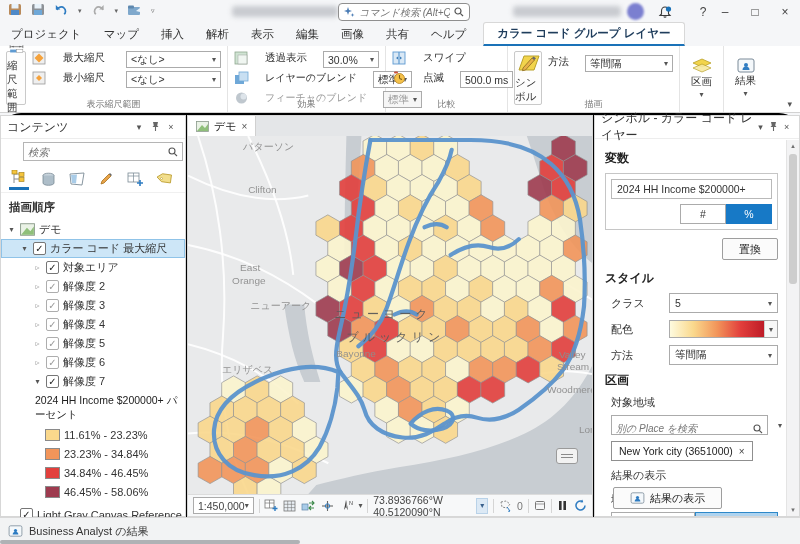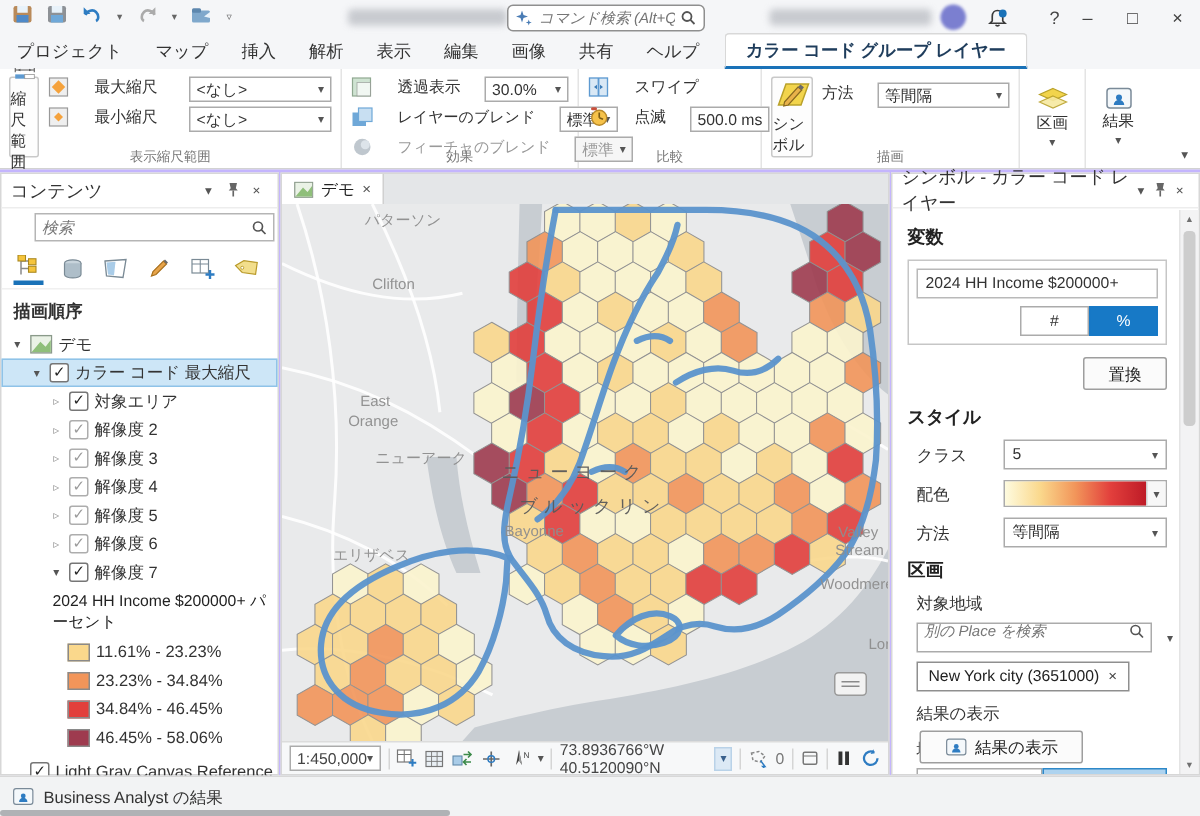--- a/index.html
+++ b/index.html
@@ -33,21 +33,21 @@
   .rsel .dd { font-size:8px; color:#555; margin-left:4px; }
   .rsel.dis { color:#9a9a9a; background:#F6F6F6; }
   .rbig { width:50px; height:54px; border:1px solid #C9C9C9; border-radius:2px; background:#FDFDFD; display:flex; flex-direction:column; align-items:center; justify-content:center; gap:3px; font-size:10.5px; margin-right:6px; }
   .rtall { width:37px; height:54px; display:flex; flex-direction:column; align-items:center; justify-content:center; gap:1px; font-size:10.5px; border:1px solid transparent; }
   .rtall .dd { font-size:8px; color:#555; }
   .ribbon-collapse { position:absolute; right:8px; bottom:3px; font-size:9px; color:#555; }
   .micon { width:15px; height:14px; display:inline-block; flex:none; }
   .spin { display:inline-flex; flex-direction:column; font-size:6px; line-height:5px; color:#555; margin-left:2px; }
 
   
-  .main { position:absolute; top:113px; left:0; right:0; bottom:27px; background:#c4b5fd; }
+  .main { position:absolute; top:113px; left:0; right:0; bottom:27px; background:#000000;border-radius:21px; }
   .panel { position:absolute; top:2px; bottom:0; background:#fff; border:1px solid #D7D7D7; }
   .panel-hdr { height:23px; display:flex; align-items:center; padding:0 6px; font-size:12px; color:#333; border-bottom:1px solid #EDEDED; }
   .panel-hdr .sp { flex:1; }
   .ph-ico { width:16px; text-align:center; color:#555; font-size:9px; }
   .left-panel { left:0; width:186px; }
   .right-panel { right:0; width:206px; }
 
   
   .csearch { display:flex; align-items:center; gap:16px; padding:3px 6px; }
   .csearch .box { flex:1; height:19px; border:1px solid #B5B5B5; display:flex; align-items:center; padding:0 4px; gap:3px; }
@@ -97,21 +97,21 @@
   .btn { border:1px solid #9E9E9E; background:#FBFBFB; height:22px; padding:0 16px; display:inline-flex; align-items:center; gap:5px; font-size:11px; color:#222; border-radius:2px;margin-left:10px; }
   .frow { display:flex; align-items:center; margin:0 0 7px 6px; gap:6px; }
   .frow .fl { width:52px; font-size:11px; color:#333; flex:none; }
   .fctl { flex:1; height:20px; border:1px solid #ABABAB; background:#fff; display:flex; align-items:center; justify-content:space-between; padding:0 5px; font-size:10.5px; }
   .fctl .dd, .dd { font-size:8px; color:#555; }
   .ramp { flex:1; height:18px; border:1px solid #ABABAB; display:flex; align-items:stretch; }
   .rampbar { flex:1; background:linear-gradient(90deg,#FEFBDF,#FAD88C,#F2955A,#E23F3C,#BE1B27); }
   .rampdd { width:13px; display:flex; align-items:center; justify-content:center; font-size:8px; color:#555; border-left:1px solid #CFCFCF; background:#F7F7F7; }
   .sublabel { font-size:11px; color:#333; margin:2px 0 5px 6px; }
   .srchrow { display:flex; align-items:center; gap:5px; margin:0 0 6px 6px; }
-  .srchbox { flex:1; height:20px; border:1px solid #ABABAB; background:#fff; display:flex; align-items:flex-start; padding:0 4px; gap:3px; }
+  .srchbox { flex:1; height:20px; border:1px solid #ABABAB; background:#fff; display:flex; align-items:flex-end; padding:0 4px; gap:3px; }
   .srchbox input { border:none; outline:none; flex:1; min-width:0; font-style:italic; font-size:10px; color:#888; font-family:inherit; }
   .chip { display:inline-flex; align-items:center; gap:6px; border:1px solid #8F8F8F; background:#fff; height:20px; padding:0 7px; font-size:10.5px; color:#222; margin:0 0 7px 6px; }
   .chip .x { font-size:10px; color:#444; }
   .linktext { font-size:11px; color:#333; margin:0 0 9px 6px; }
   .bmode { display:flex; margin:0 0 9px 6px; }
   .bmseg { flex:1; height:22px; border:1px solid #ABABAB; display:flex; align-items:center; justify-content:center; font-size:11px; background:#fff; }
   .bmseg.on { background:#AED3EF; border-color:#2E88C8; }
   .showres { position:absolute; bottom:7px; left:8px; }
 
   

